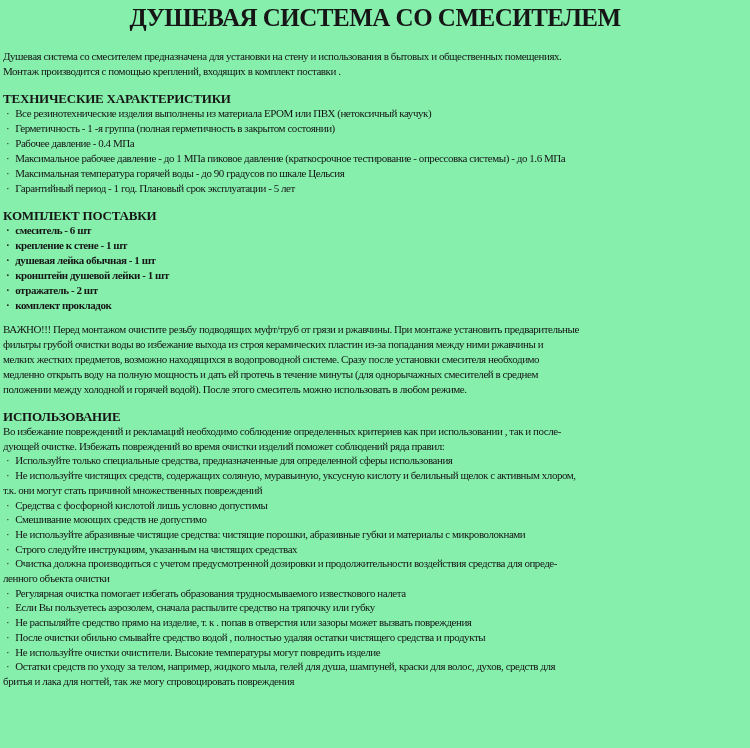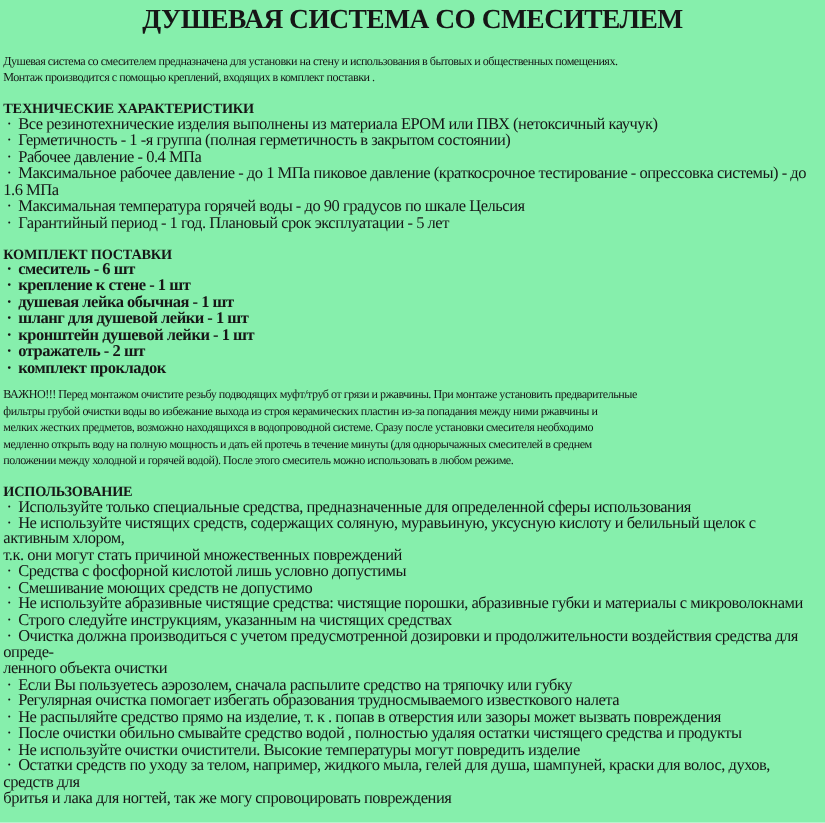--- a/index.html
+++ b/index.html
@@ -34,21 +34,21 @@
   }
   .para {
     font-size: 11px;
     line-height: 15px;
     letter-spacing: -0.45px;
     font-weight: 400;
     white-space: pre-line;
     margin: 0;
   }
   .bullet-line {
-    font-size: 15px;
+    font-size: 11px;
     line-height: 15px;
     letter-spacing: -0.45px;
     font-weight: 400;
   }
   .bullet {
     padding: 0 6px 0 3px;
   }
   .btext { white-space: pre-line; }
   .bold-items .bullet-line { font-weight: 700; }
   .usage .para, .usage .bullet-line { line-height: 14.7px; }
@@ -76,49 +76,50 @@
         <div class="bullet-line"><span class="bullet">·</span><span class="btext">Гарантийный период - 1 год. Плановый срок эксплуатации - 5 лет</span></div>
       </div>
   </div>
 
   <div class="sect">
     <h2 class="h2">КОМПЛЕКТ ПОСТАВКИ</h2>
     <div class="list bold-items">
         <div class="bullet-line"><span class="bullet">·</span><span class="btext">смеситель - 6 шт</span></div>
         <div class="bullet-line"><span class="bullet">·</span><span class="btext">крепление к стене - 1 шт</span></div>
         <div class="bullet-line"><span class="bullet">·</span><span class="btext">душевая лейка обычная - 1 шт</span></div>
-        <div class="bullet-line"><span class="bullet">·</span><span class="btext">шланг для душевой лейки - 1 шт</span></div>
         <div class="bullet-line"><span class="bullet">·</span><span class="btext">кронштейн душевой лейки - 1 шт</span></div>
         <div class="bullet-line"><span class="bullet">·</span><span class="btext">отражатель - 2 шт</span></div>
         <div class="bullet-line"><span class="bullet">·</span><span class="btext">комплект прокладок</span></div>
       </div>
   </div>
 
   <div class="sect vazhno">
     <p class="para">ВАЖНО!!! Перед монтажом очистите резьбу подводящих муфт/труб от грязи и ржавчины. При монтаже установить предварительные
 фильтры грубой очистки воды во избежание выхода из строя керамических пластин из-за попадания между ними ржавчины и
 мелких жестких предметов, возможно находящихся в водопроводной системе. Сразу после установки смесителя необходимо
 медленно открыть воду на полную мощность и дать ей протечь в течение минуты (для однорычажных смесителей в среднем
 положении между холодной и горячей водой). После этого смеситель можно использовать в любом режиме.</p>
   </div>
 
   <div class="sect usage">
     <h2 class="h2">ИСПОЛЬЗОВАНИЕ</h2>
+    <p class="para">Во избежание повреждений и рекламаций необходимо соблюдение определенных критериев как при использовании , так и после-
+дующей очистке. Избежать повреждений во время очистки изделий поможет соблюдений ряда правил:</p>
     <div class="list">
         <div class="bullet-line"><span class="bullet">·</span><span class="btext">Используйте только специальные средства, предназначенные для определенной сферы использования</span></div>
         <div class="bullet-line"><span class="bullet">·</span><span class="btext">Не используйте чистящих средств, содержащих соляную, муравьиную, уксусную кислоту и белильный щелок с активным хлором,
 т.к. они могут стать причиной множественных повреждений</span></div>
         <div class="bullet-line"><span class="bullet">·</span><span class="btext">Средства с фосфорной кислотой лишь условно допустимы</span></div>
         <div class="bullet-line"><span class="bullet">·</span><span class="btext">Смешивание моющих средств не допустимо</span></div>
         <div class="bullet-line"><span class="bullet">·</span><span class="btext">Не используйте абразивные чистящие средства: чистящие порошки, абразивные губки и материалы с микроволокнами</span></div>
         <div class="bullet-line"><span class="bullet">·</span><span class="btext">Строго следуйте инструкциям, указанным на чистящих средствах</span></div>
         <div class="bullet-line"><span class="bullet">·</span><span class="btext">Очистка должна производиться с учетом предусмотренной дозировки и продолжительности воздействия средства для опреде-
 ленного объекта очистки</span></div>
+        <div class="bullet-line"><span class="bullet">·</span><span class="btext">Регулярная очистка помогает избегать образования трудносмываемого известкового налета</span></div>
         <div class="bullet-line"><span class="bullet">·</span><span class="btext">Если Вы пользуетесь аэрозолем, сначала распылите средство на тряпочку или губку</span></div>
-        <div class="bullet-line"><span class="bullet">·</span><span class="btext">Регулярная очистка помогает избегать образования трудносмываемого известкового налета</span></div>
         <div class="bullet-line"><span class="bullet">·</span><span class="btext">Не распыляйте средство прямо на изделие, т. к . попав в отверстия или зазоры может вызвать повреждения</span></div>
         <div class="bullet-line"><span class="bullet">·</span><span class="btext">После очистки обильно смывайте средство водой , полностью удаляя остатки чистящего средства и продукты</span></div>
         <div class="bullet-line"><span class="bullet">·</span><span class="btext">Не используйте очистки очистители. Высокие температуры могут повредить изделие</span></div>
         <div class="bullet-line"><span class="bullet">·</span><span class="btext">Остатки средств по уходу за телом, например, жидкого мыла, гелей для душа, шампуней, краски для волос, духов, средств для
 бритья и лака для ногтей, так же могу спровоцировать повреждения</span></div>
       </div>
   </div>
 
 </div>
 

